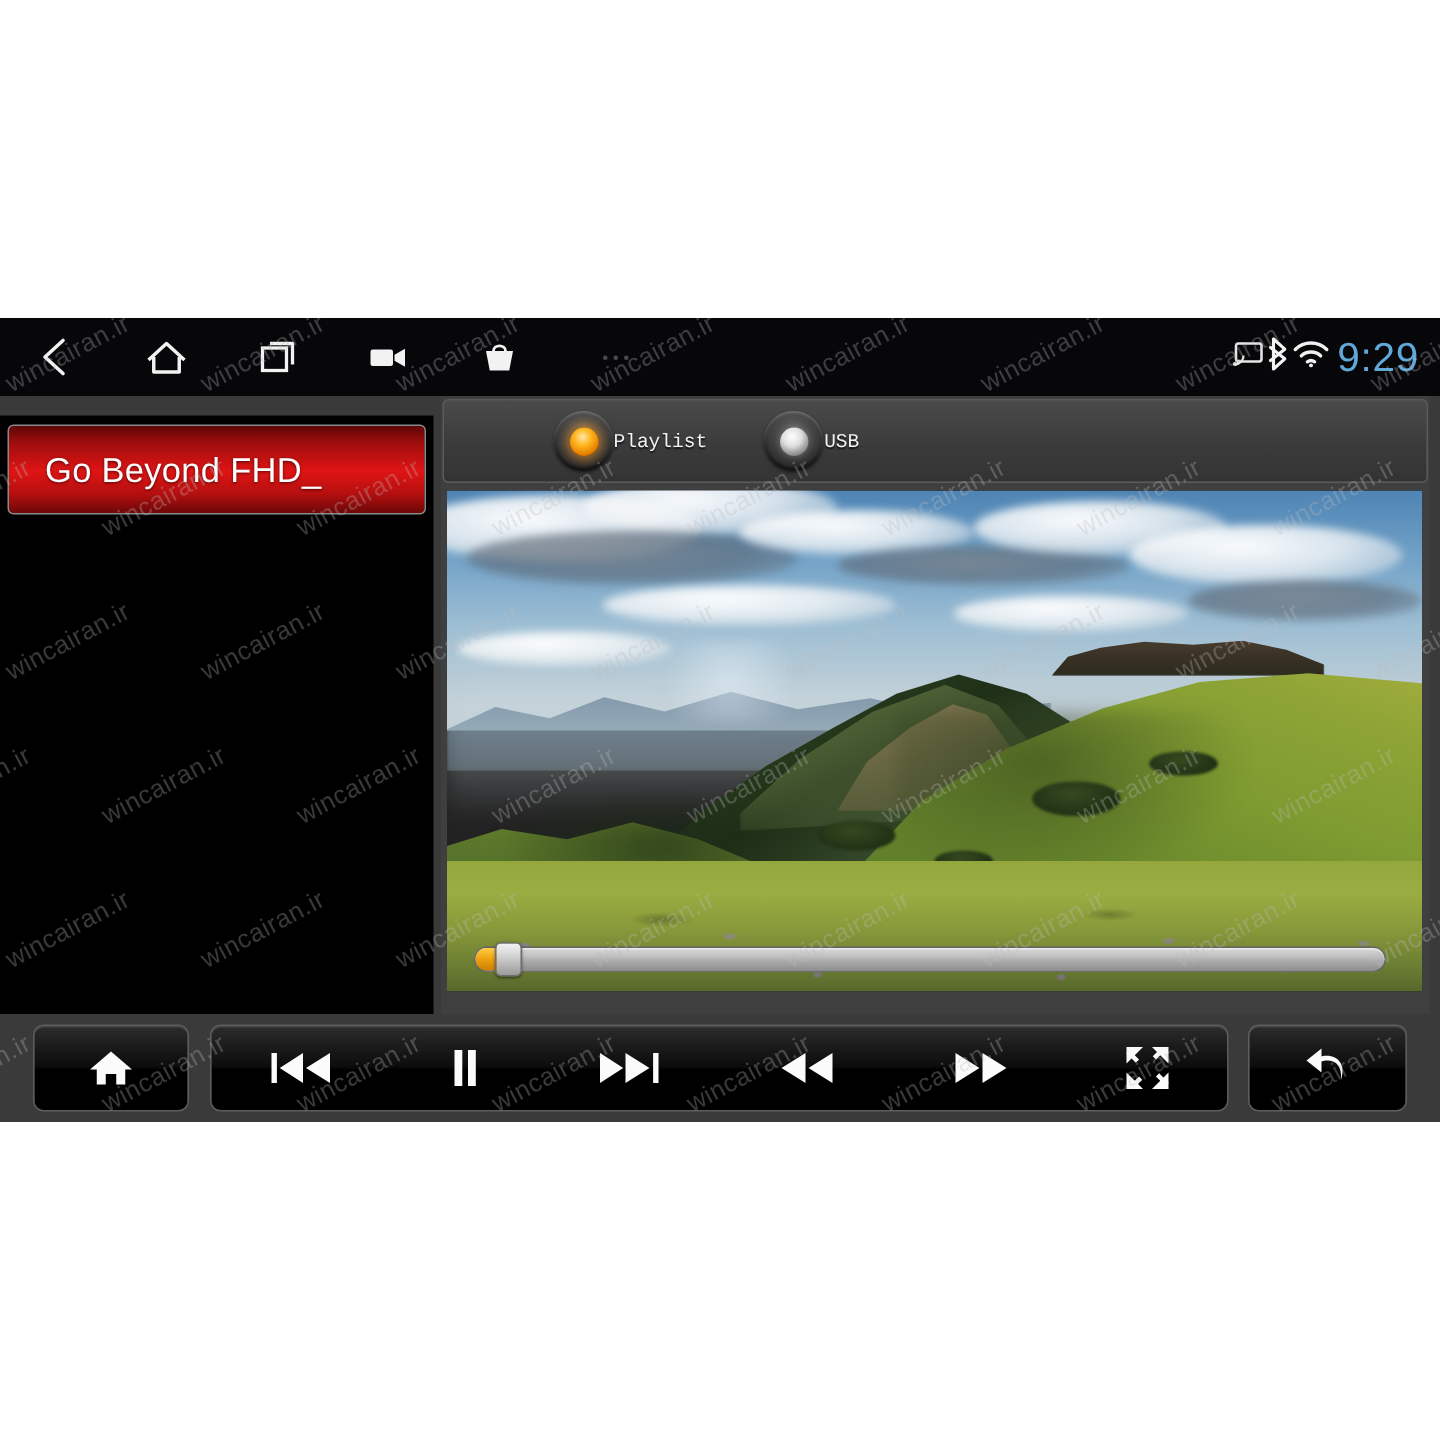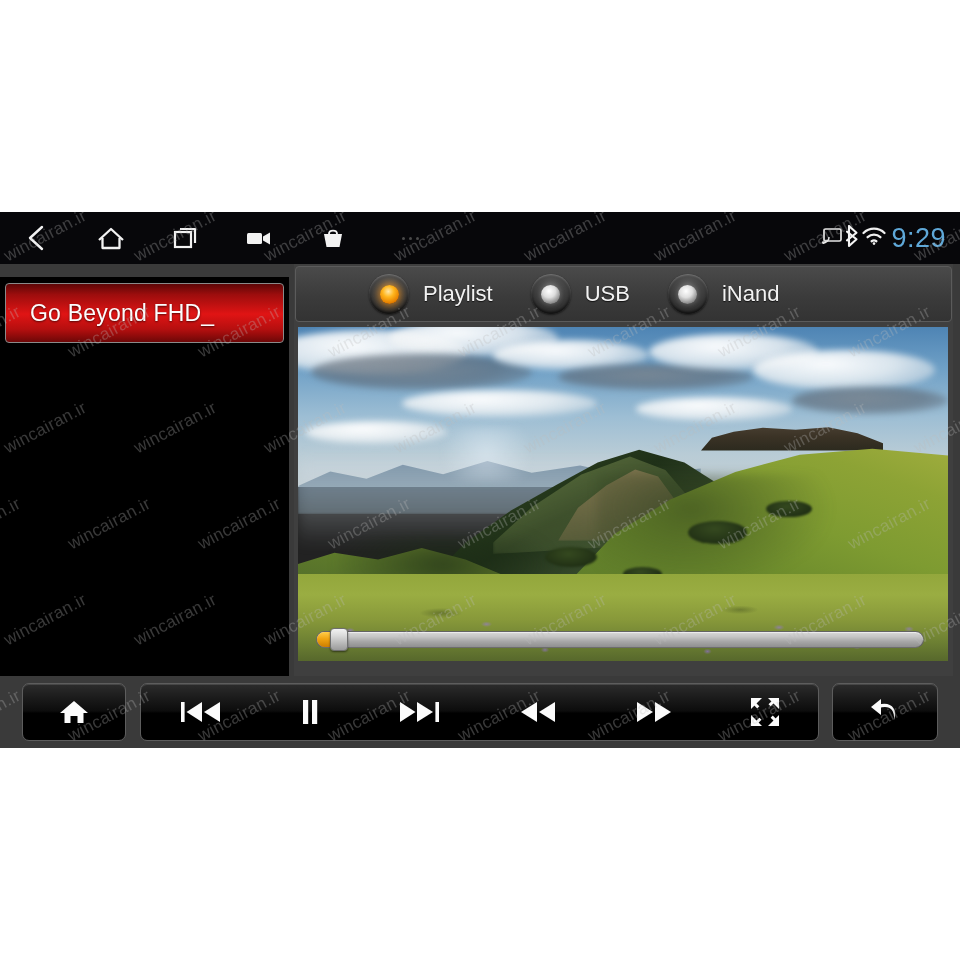--- a/index.html
+++ b/index.html
@@ -148,25 +148,26 @@
     background: radial-gradient(circle at 44% 34%,
        #ffe7a8 0%, #ffb61e 34%, #e88200 68%, #8c3f00 100%);
     box-shadow: 0 0 7px 2px rgba(255,150,20,.62);
   }
   .led.off {
     background: radial-gradient(circle at 42% 32%,
        #ffffff 0%, #dedede 38%, #8d8d8d 72%, #4a4a4a 100%);
     box-shadow: 0 0 4px 1px rgba(220,220,220,.22);
   }
   .source-label {
-    margin-left: 14px;
+    margin-left: 0;
     color: #f2f2f2;
-    font-size: 22px;
+    font-size: 13px;
     white-space: nowrap;
     text-shadow: 0 1px 1px rgba(0,0,0,.7);
+    font-family: Liberation Mono, monospace;
   }
 
   
   #video-wrap {
     position: absolute;
     left: 4px; top: 63px;
     width: 650px; height: 334px;
     background: #222;
     overflow: hidden;
   }
@@ -475,26 +476,20 @@
           </div>
 
 
           <div class="source">
             <span class="led-bezel">
               <span class="led off"></span>
             </span>
             <span class="source-label">USB</span>
           </div>
 
-          <div class="source">
-            <span class="led-bezel">
-              <span class="led off"></span>
-            </span>
-            <span class="source-label">iNand</span>
-          </div>
         </div>
 
         <div id="video-wrap">
           <div id="video">
 
             <div class="sky"></div>
 
             <div class="cloud" style="left:-4%;top:1%;width:30%;height:13%;"></div>
             <div class="cloud" style="left:14%;top:-2%;width:26%;height:11%;"></div>
             <div class="cloud d" style="left:2%;top:8%;width:34%;height:11%;"></div>

